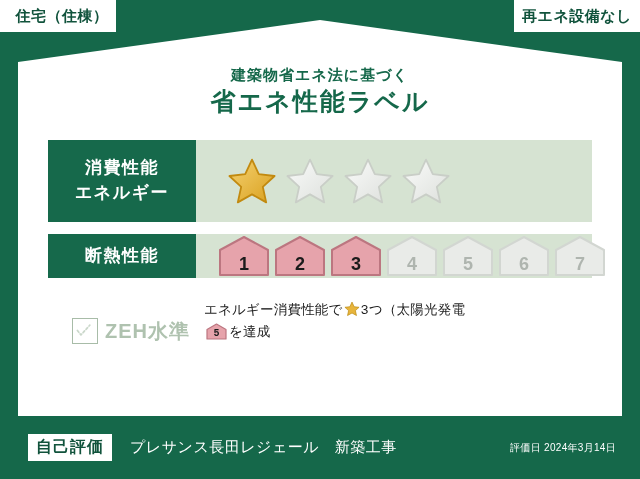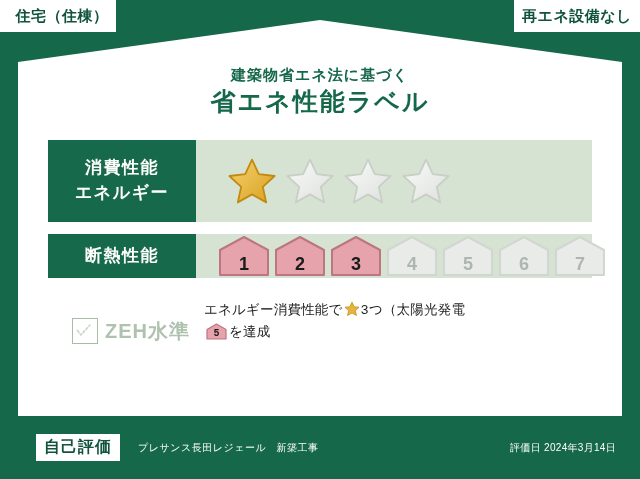--- a/index.html
+++ b/index.html
@@ -190,41 +190,41 @@
     text-align: center;
     font-size: 10px;
     font-weight: bold;
     color: #1b1b1b;
     line-height: 1;
   }
 
   
   #footer {
     position: absolute;
-    left: 12px; right: 0;
+    left: 4px; right: 0;
     bottom: 0;
     height: 63px;
     display: flex;
     align-items: center;
     padding: 0 24px;
     box-sizing: border-box;
     color: #ffffff;
   }
   #footer-badge {
     background: #ffffff;
     color: #11533C;
     font-weight: bold;
     font-size: 16px;
     letter-spacing: 1px;
     padding: 3px 8px;
     flex: 0 0 auto;
     margin-right: 18px;
   }
   #footer-name {
-    font-size: 10px;
+    font-size: 15px;
     letter-spacing: 0.5px;
     flex: 1 1 auto;
   }
   #footer-date {
     font-size: 10px;
     letter-spacing: 0.3px;
     flex: 0 0 auto;
   }
 </style>
 </head>

